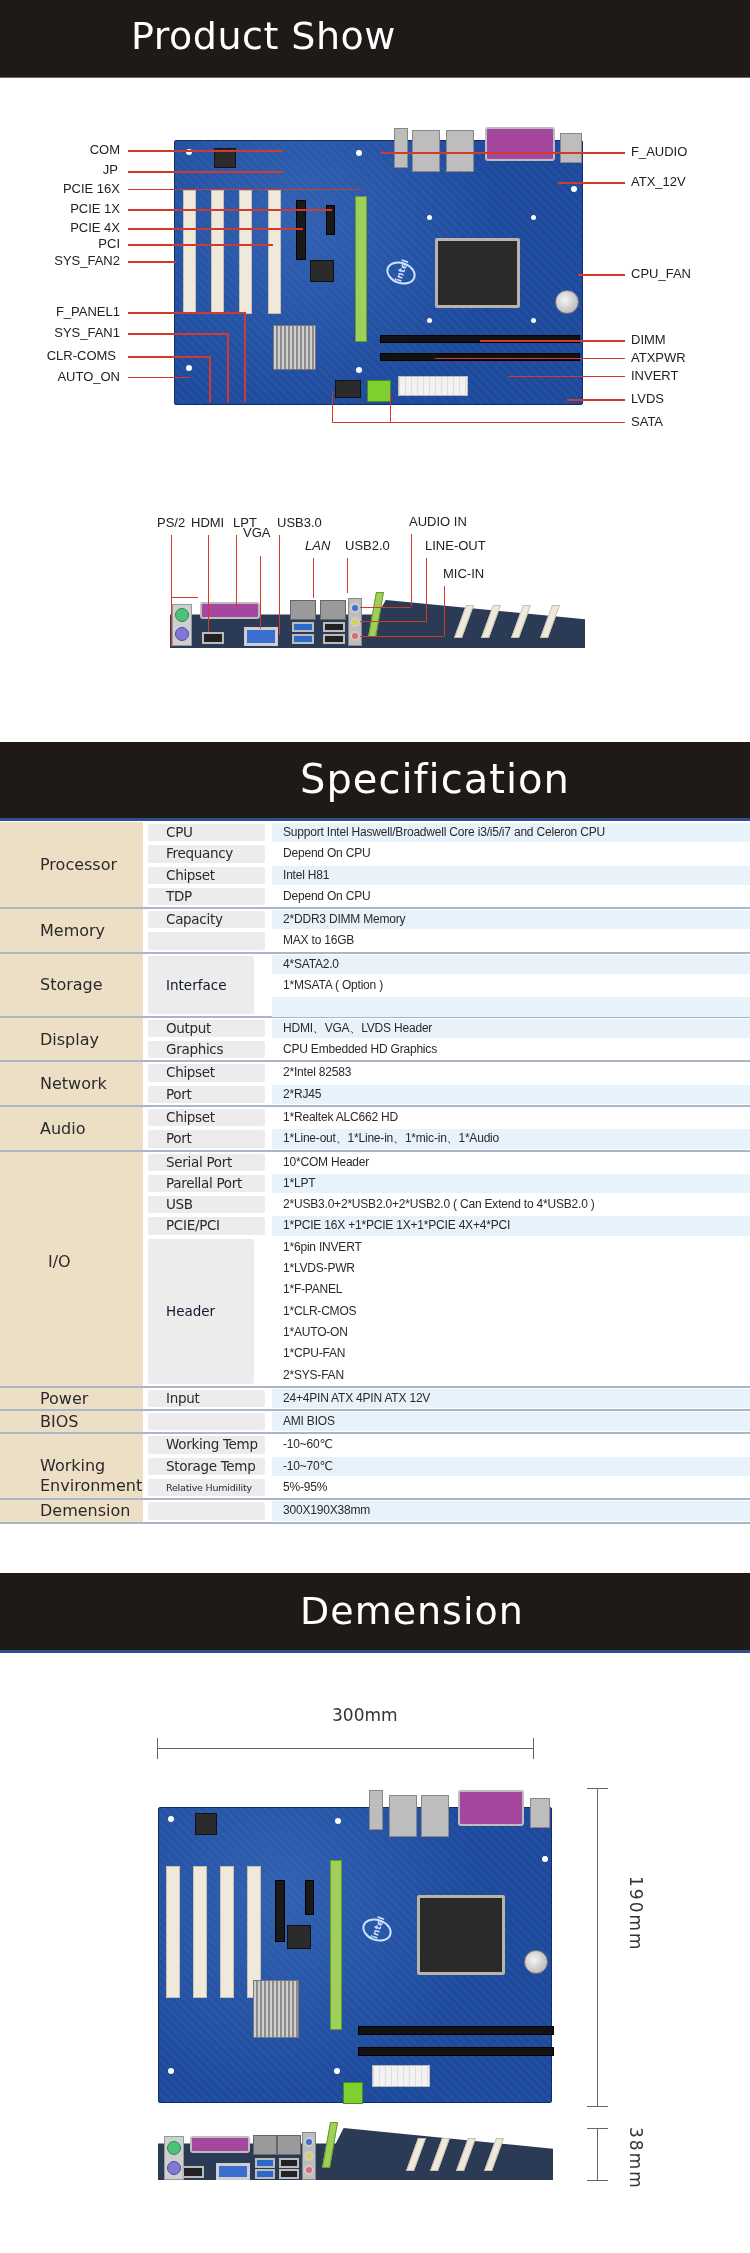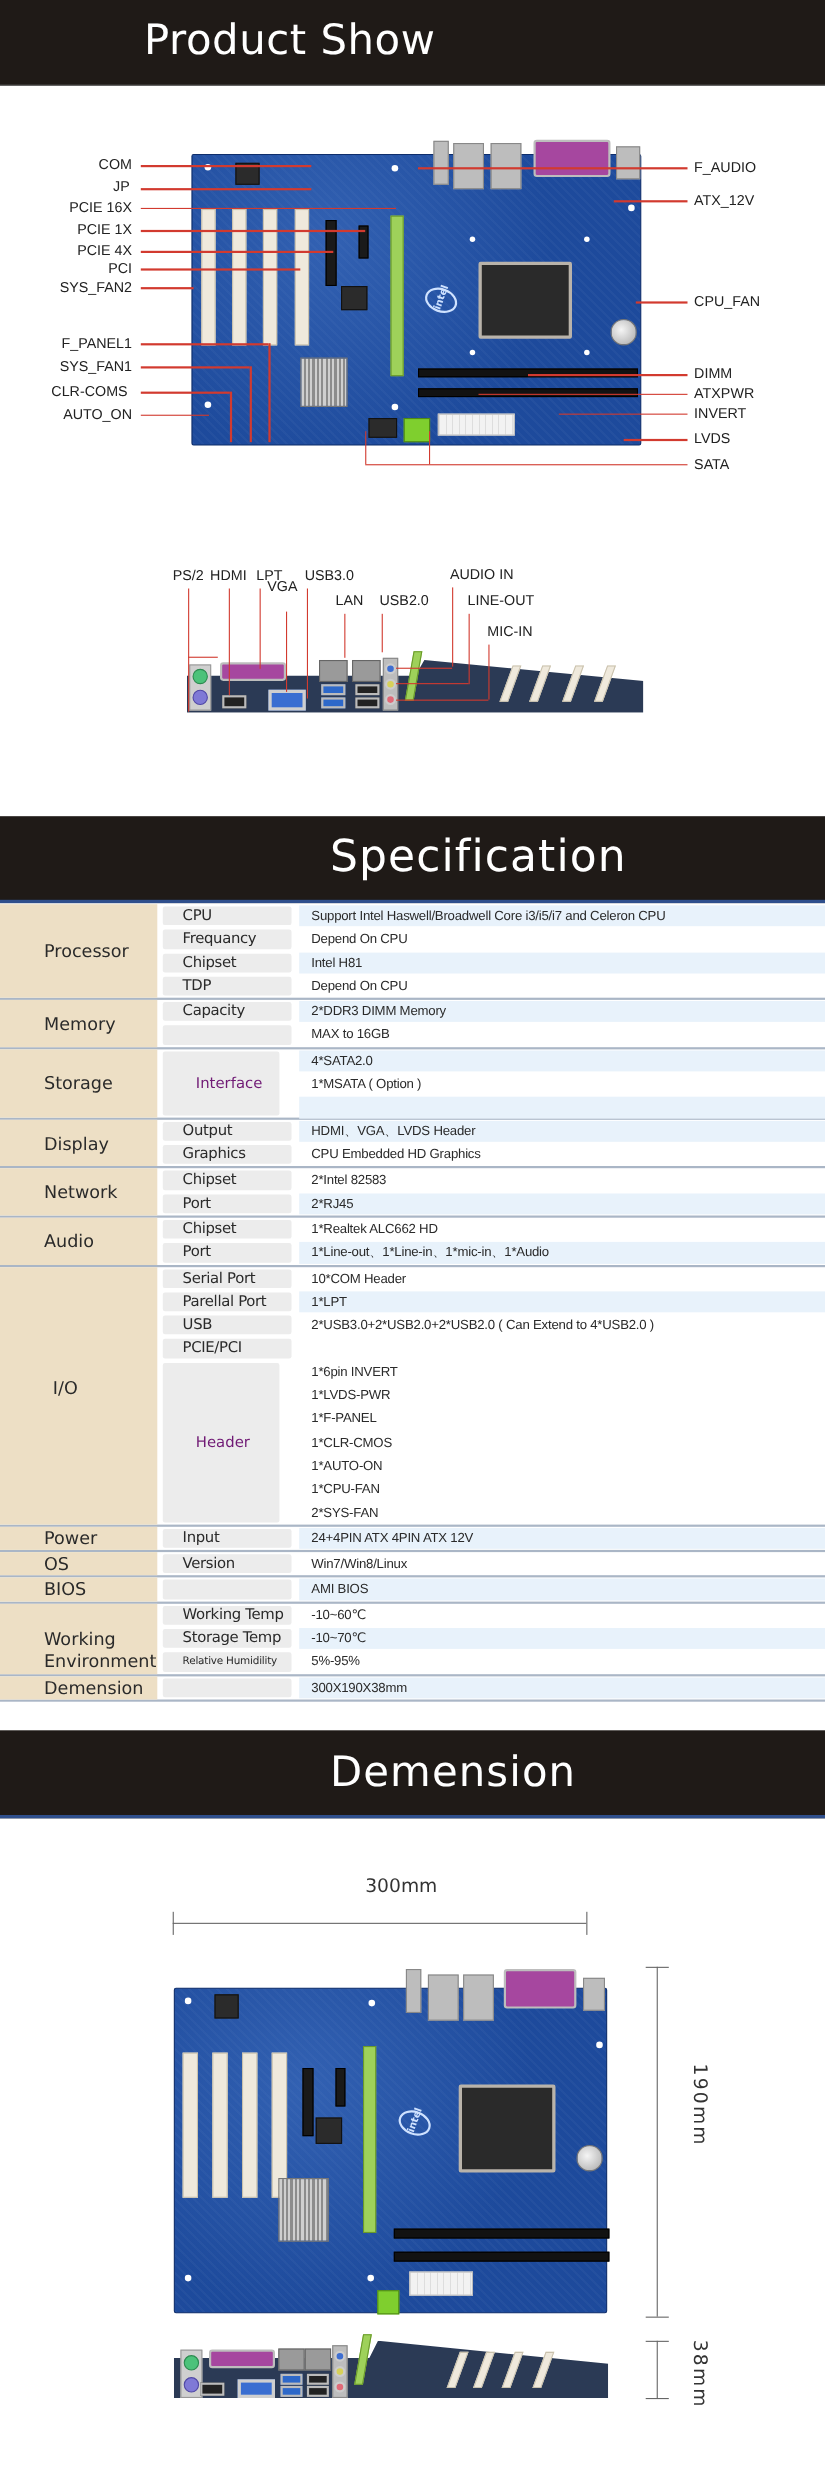--- a/index.html
+++ b/index.html
@@ -61,21 +61,21 @@
   .group .cat { position: absolute; left: 0; top: 0; bottom: 0; width: 143px; background: #eddfc5;
                 display: flex; align-items: center; padding-left: 40px; font-size: 16px; color: #2a2a2a; line-height: 19px; font-family: "DejaVu Sans", sans-serif; }
   .row { position: relative; height: 21.3px; }
   .row .sub { position: absolute; left: 148px; width: 117px; top: 2px; bottom: 2px; background: #ececec; border-radius: 2px;
               font-size: 13.5px; color: #2a2a2a; padding-left: 18px; line-height: 17px; white-space: nowrap; font-family: "DejaVu Sans", sans-serif; letter-spacing: -0.3px; }
   .row .sub.small { font-size: 9.5px; padding-left: 18px; letter-spacing: -0.2px; }
   .row .val { position: absolute; left: 272px; right: 0; top: 1px; bottom: 1px; font-size: 12px; color: #2a2a2a;
               padding-left: 11px; line-height: 19px; white-space: nowrap; letter-spacing: -0.2px; }
   .row .val.blue { background: #e8f2fb; }
   .subspan { position: absolute; left: 148px; width: 106px; background: #ececec; border-radius: 2px;
-             font-size: 13.5px; color: #701a75; padding-left: 30px; display: flex; align-items: center; font-family: "DejaVu Sans", sans-serif; }
+             font-size: 13.5px; color: #0f172a; padding-left: 18px; display: flex; align-items: center; font-family: "DejaVu Sans", sans-serif; }
 
   
   .hline { position: absolute; background: #666; height: 1px; }
   .vline { position: absolute; background: #666; width: 1px; }
   .dimtext { position: absolute; font-size: 17px; color: #333; font-family: "DejaVu Sans", sans-serif; white-space: nowrap; }
   .dimtext.rot { transform: rotate(90deg); transform-origin: left top; letter-spacing: 2px; }
 </style>
 </head>
 <body>
 
@@ -193,21 +193,21 @@
   <div class="part pci" style="left:460px; top:605px; width:8px; height:33px; transform: skewX(-20deg);"></div>
   <div class="part pci" style="left:487px; top:605px; width:8px; height:33px; transform: skewX(-20deg);"></div>
   <div class="part pci" style="left:517px; top:605px; width:8px; height:33px; transform: skewX(-20deg);"></div>
   <div class="part pci" style="left:546px; top:605px; width:8px; height:33px; transform: skewX(-20deg);"></div>
 
   <div class="callout" style="left:157px; top:516px;">PS/2</div>
   <div class="callout" style="left:191px; top:516px;">HDMI</div>
   <div class="callout" style="left:233px; top:516px;">LPT</div>
   <div class="callout" style="left:277px; top:516px;">USB3.0</div>
   <div class="callout" style="left:243px; top:526px;text-align:center;">VGA</div>
-  <div class="callout" style="left:305px; top:539px;">LAN</div>
+  <div class="callout" style="left:305px; top:539px;font-style:italic;">LAN</div>
   <div class="callout" style="left:345px; top:539px;">USB2.0</div>
   <div class="callout" style="left:409px; top:515px;">AUDIO IN</div>
   <div class="callout" style="left:425px; top:539px;">LINE-OUT</div>
   <div class="callout" style="left:443px; top:567px;">MIC-IN</div>
 
   <div class="vleader" style="left:171px; top:535px; height:112px; width:1px;"></div>
   <div class="leader" style="left:171px; top:597px; width:27px; height:1px;"></div>
   <div class="vleader" style="left:208px; top:535px; height:97px; width:1px;"></div>
   <div class="vleader" style="left:236px; top:535px; height:73px; width:1px;"></div>
   <div class="vleader" style="left:260px; top:556px; height:73px; width:1px;"></div>
@@ -319,20 +319,21 @@
     <div class="row">
         <div class="sub">Parellal Port</div>
         <div class="val blue">1*LPT</div>
       </div>
     <div class="row">
         <div class="sub">USB</div>
         <div class="val">2*USB3.0+2*USB2.0+2*USB2.0 ( Can Extend to 4*USB2.0 )</div>
       </div>
     <div class="row">
         <div class="sub">PCIE/PCI</div>
+        <div class="val blue">1*PCIE 16X +1*PCIE 1X+1*PCIE 4X+4*PCI</div>
       </div>
     <div style="position:relative; height:149px;">
       <div class="subspan" style="top:2px; bottom:2px;">Header</div>
       <div class="row">
           <div class="val">1*6pin INVERT</div>
         </div>
       <div class="row">
           <div class="val">1*LVDS-PWR</div>
         </div>
       <div class="row">
@@ -354,27 +355,20 @@
   </div>
 
   <div class="group">
     <div class="cat">Power</div>
     <div class="row">
         <div class="sub">Input</div>
         <div class="val blue">24+4PIN ATX   4PIN ATX 12V</div>
       </div>
   </div>
 
-  <div class="group">
-    <div class="cat">OS</div>
-    <div class="row">
-        <div class="sub">Version</div>
-        <div class="val">Win7/Win8/Linux</div>
-      </div>
-  </div>
 
   <div class="group">
     <div class="cat">BIOS</div>
     <div class="row">
         <div class="sub"></div>
         <div class="val blue">AMI BIOS</div>
       </div>
   </div>
 
   <div class="group">

